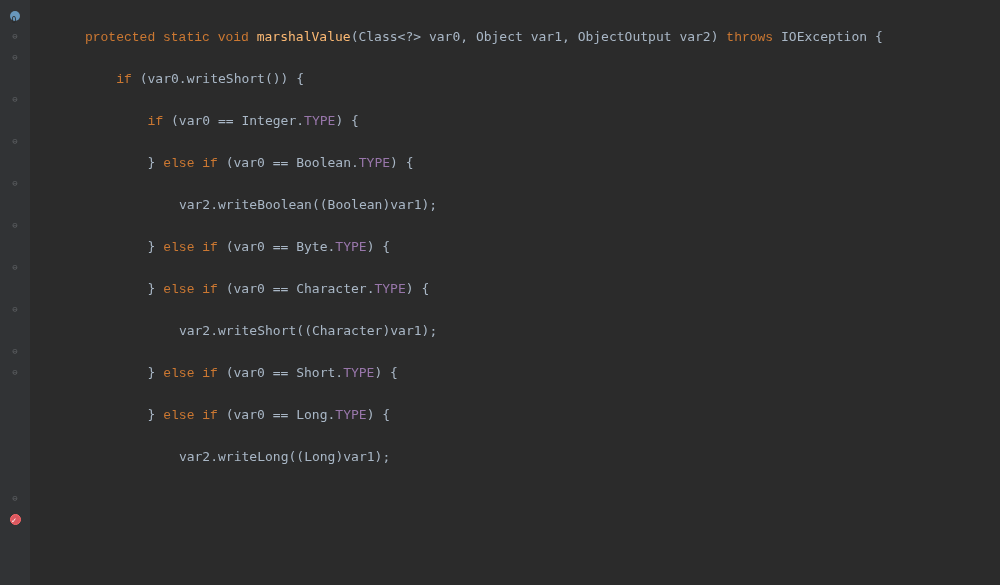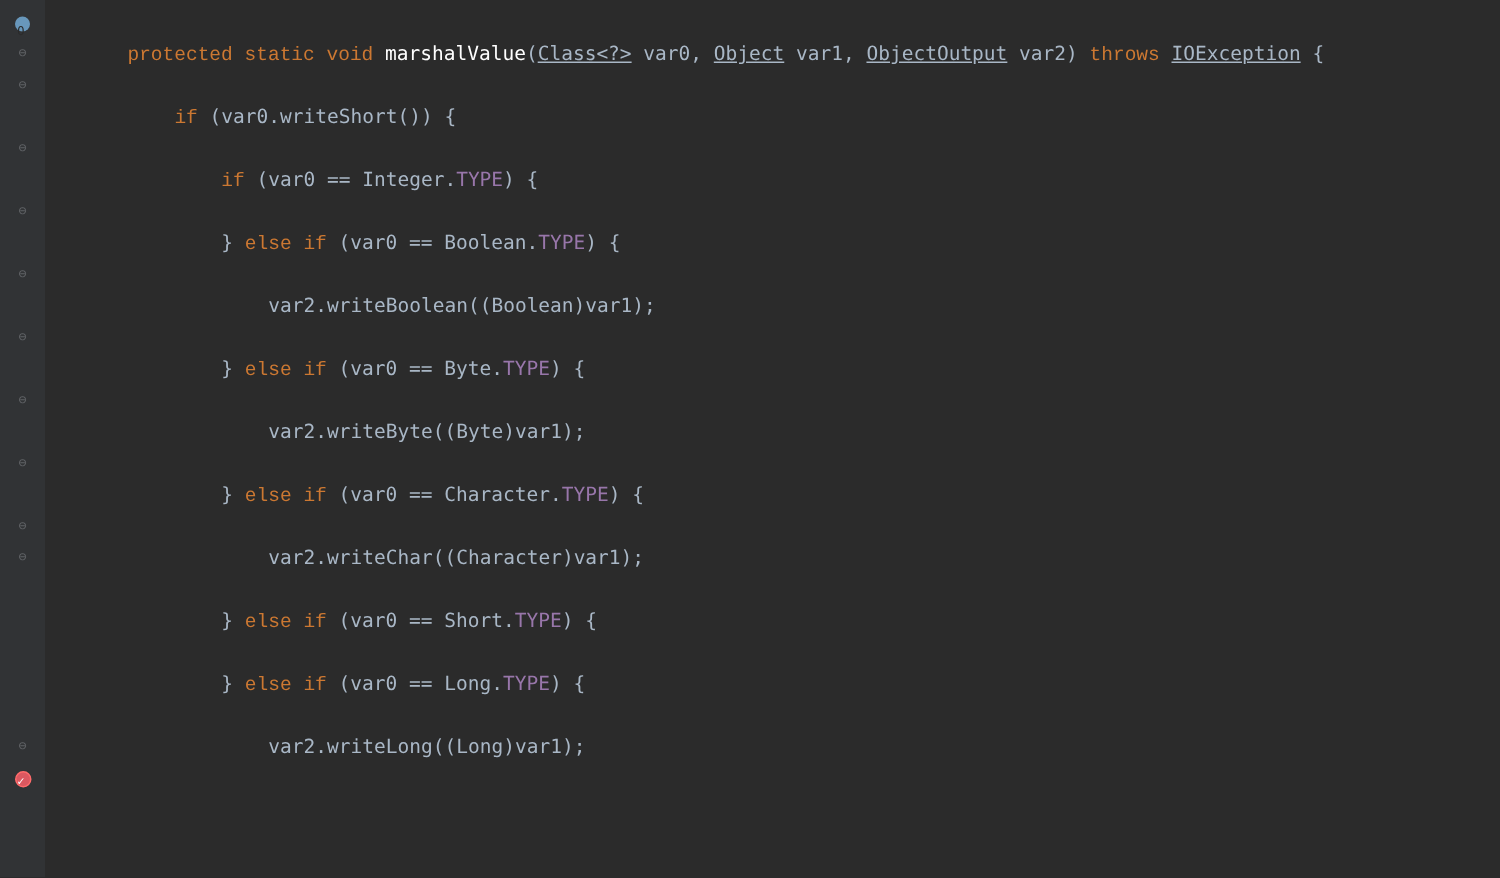--- a/index.html
+++ b/index.html
@@ -71,22 +71,22 @@
       flex: 1;
       padding-top: 5px;
       padding-left: 8px;
       white-space: pre;
       overflow: hidden;
     }
     .line {
       height: 21px;
     }
     .kw { color: #cc7832; font-family: Liberation Mono, monospace; }
-    .type { color: #a9b7c6; text-decoration: underline; }
-    .method { color: #ffffff; }
+    .type { color: #a9b7c6; }
+    .method { color: #fdba74; }
     .param { color: #a9b7c6; }
     .static-field { color: #9876aa; }
   </style>
 </head>
 <body>
 
 <div class="editor">
   <div class="gutter">
     <div class="gutter-icon">
         <div class="override-icon"></div>
@@ -141,23 +141,22 @@
       </div>
     <div class="gutter-icon"></div>
   </div>
   <div class="code-area">
 <div class="line">      <span class="kw">protected</span> <span class="kw">static</span> <span class="kw">void</span> <span class="method">marshalValue</span>(<span class="type">Class&lt;?&gt;</span> <span class="param">var0</span>, <span class="type">Object</span> <span class="param">var1</span>, <span class="type">ObjectOutput</span> <span class="param">var2</span>) <span class="kw">throws</span> <span class="type">IOException</span> {</div>
 <div class="line">          <span class="kw">if</span> (<span>var0.writeShort()</span>) {</div>
 <div class="line">              <span class="kw">if</span> (<span>var0</span> <span>==</span> <span>Integer</span>.<span class="static-field">TYPE</span>) {</div>
 <div class="line">              } <span class="kw">else</span> <span class="kw">if</span> (<span>var0</span> <span>==</span> <span>Boolean</span>.<span class="static-field">TYPE</span>) {</div>
 <div class="line">                  <span>var2</span>.<span>writeBoolean</span>((<span>Boolean</span>)<span>var1</span>);</div>
 <div class="line">              } <span class="kw">else</span> <span class="kw">if</span> (<span>var0</span> <span>==</span> <span>Byte</span>.<span class="static-field">TYPE</span>) {</div>
-<div class="line">                  <span>var2</span>.<span>writeByte</span>((<span>Byte</span>)<span>var1</span>);</div>
 <div class="line">              } <span class="kw">else</span> <span class="kw">if</span> (<span>var0</span> <span>==</span> <span>Character</span>.<span class="static-field">TYPE</span>) {</div>
-<div class="line">                  <span>var2</span>.<span>writeChar</span>((<span>Character</span>)<span>var1</span>);</div>
+<div class="line">                  <span>var2</span>.<span>writeShort</span>((<span>Character</span>)<span>var1</span>);</div>
 <div class="line">              } <span class="kw">else</span> <span class="kw">if</span> (<span>var0</span> <span>==</span> <span>Short</span>.<span class="static-field">TYPE</span>) {</div>
 <div class="line">              } <span class="kw">else</span> <span class="kw">if</span> (<span>var0</span> <span>==</span> <span>Long</span>.<span class="static-field">TYPE</span>) {</div>
 <div class="line">                  <span>var2</span>.<span>writeLong</span>((<span>Long</span>)<span>var1</span>);</div>
 
 
 
 
 
 
 

